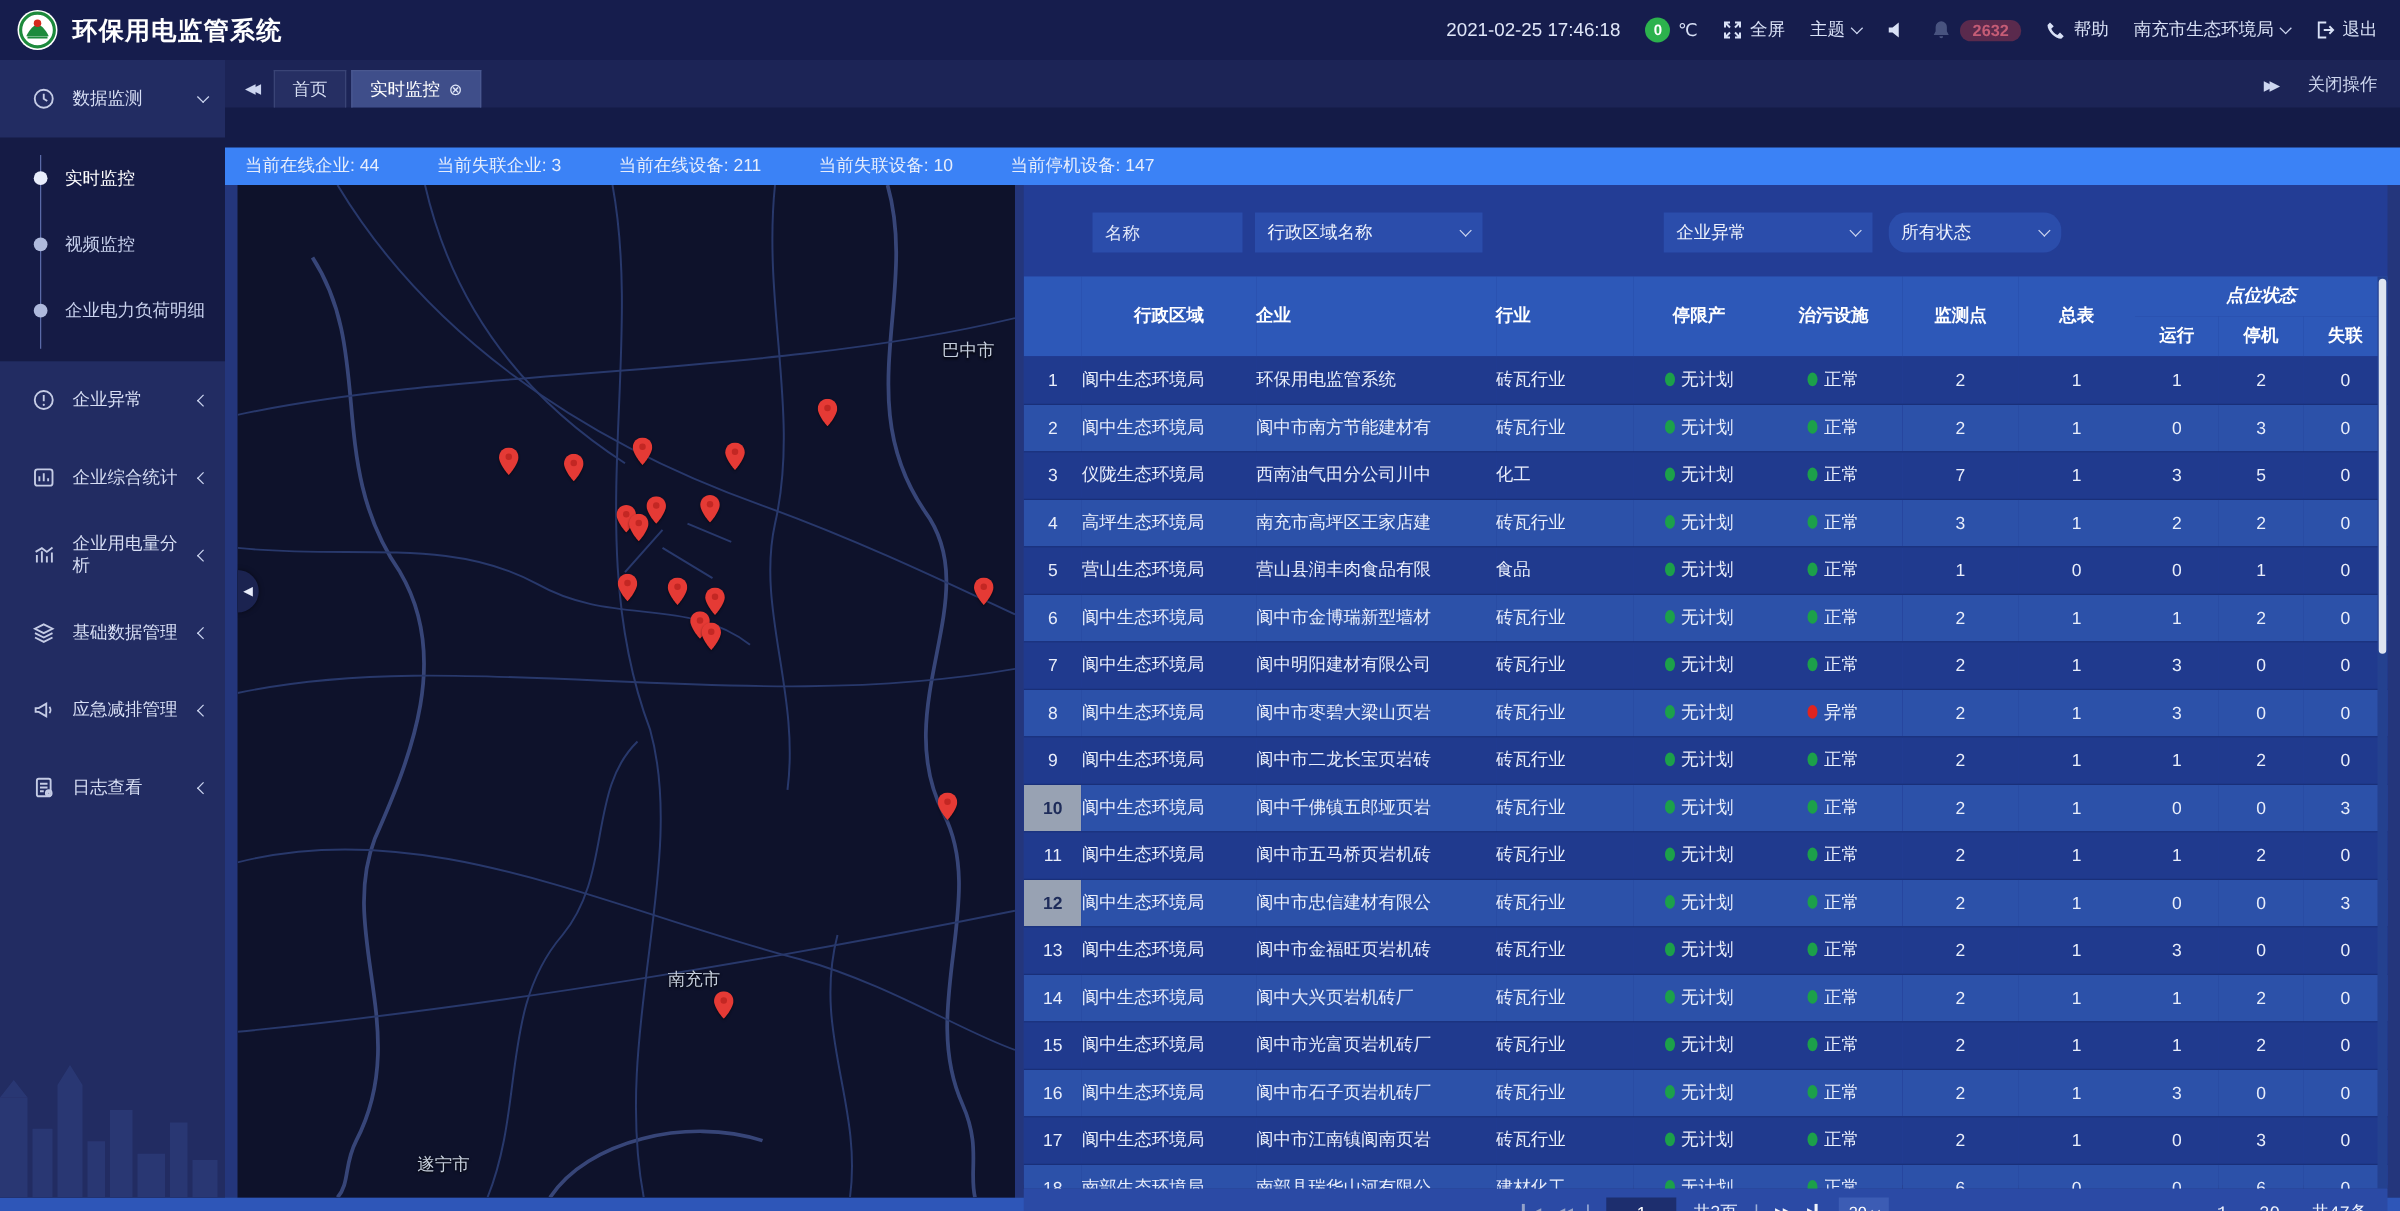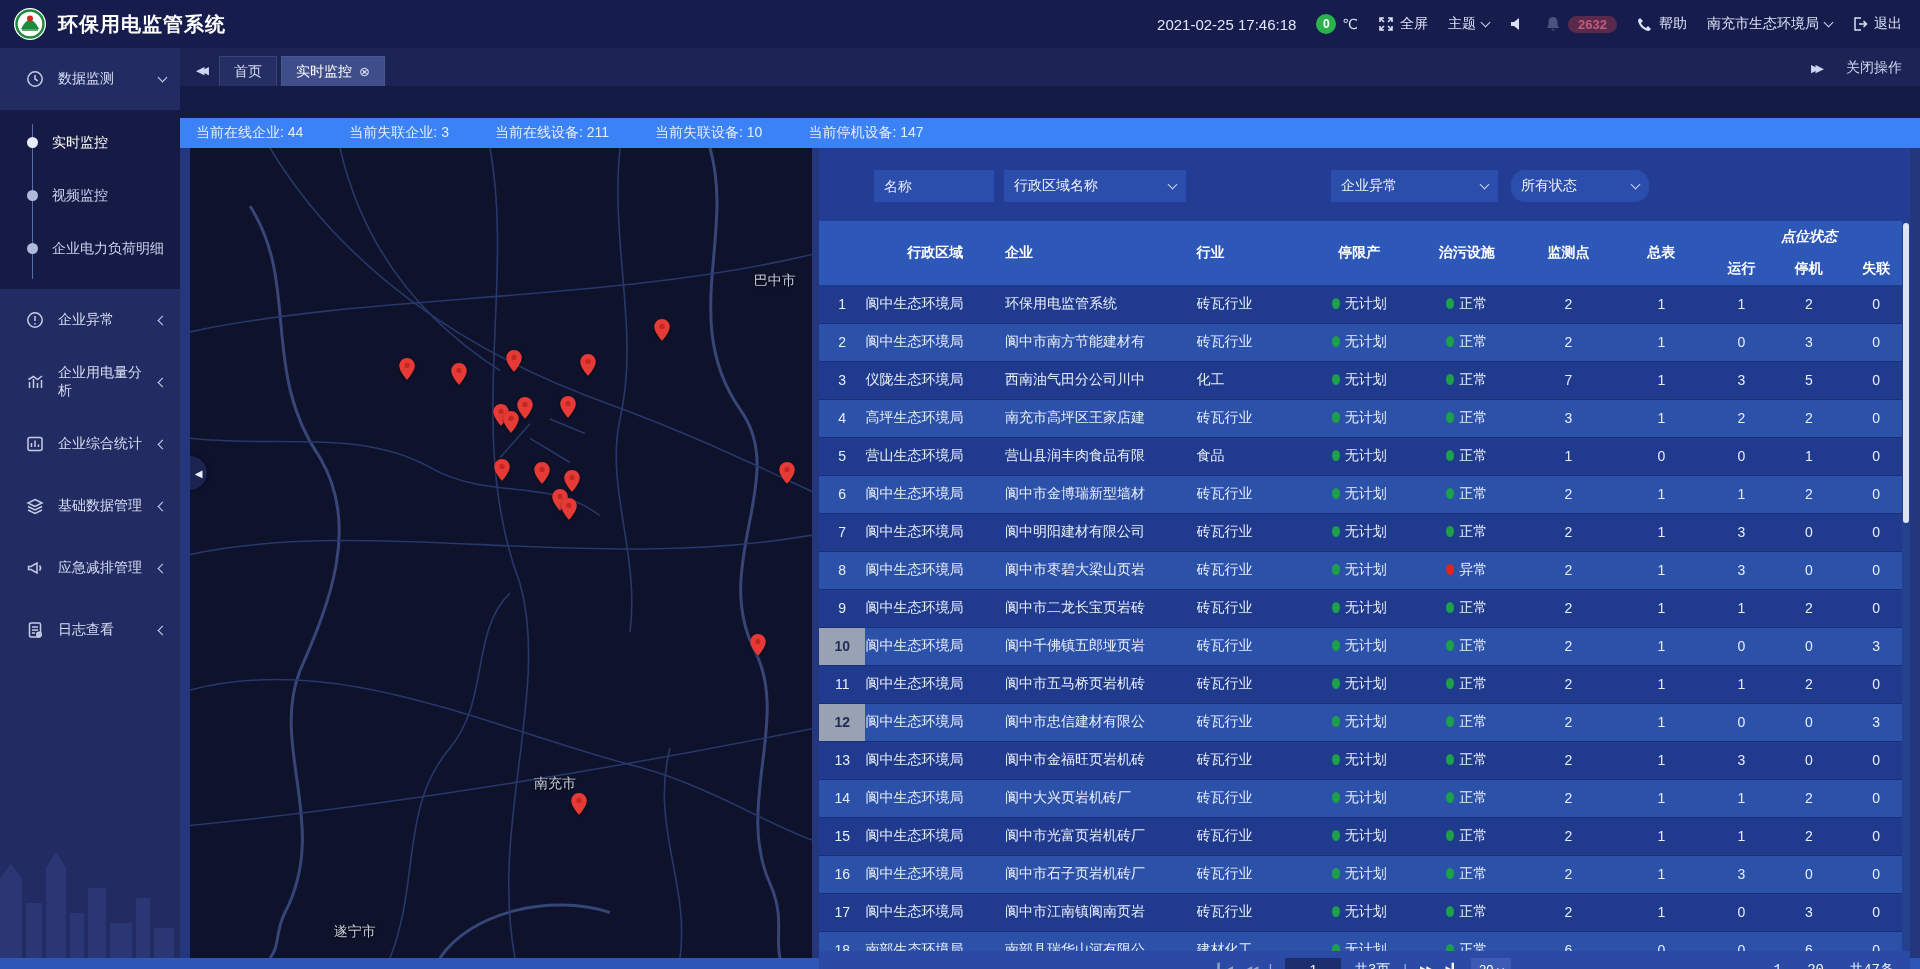--- a/index.html
+++ b/index.html
@@ -227,34 +227,34 @@
                   <path d="M9 5v5"></path>
                   <circle cx="9" cy="12.8" r="0.9" fill="#d7def4" stroke="none"></circle>
                 </svg></span>
               <span class="mi-label">企业异常</span>
               <span class="chev left"></span>
             </div>
           </div>
           <div class="menu-section">
             <div class="menu-item">
               <span class="mi-icon"><svg viewBox="0 0 18 18" fill="none" stroke="#d7def4" stroke-width="1.5">
+                  <rect x="2" y="2.5" width="14" height="13" rx="2"></rect>
+                  <path d="M5.5 12V8M9 12V5.5M12.5 12V9.5"></path>
+                </svg></span>
+              <span class="mi-label">企业综合统计</span>
+              <span class="chev left"></span>
+            </div>
+          </div>
+          <div class="menu-section">
+            <div class="menu-item">
+              <span class="mi-icon"><svg viewBox="0 0 18 18" fill="none" stroke="#d7def4" stroke-width="1.5">
                   <path d="M3.5 15V9M7.5 15V6M11.5 15v-5M15.5 15V7"></path>
                   <path d="M2.5 6.5l5-3 4 3 4.5-3.5"></path>
                 </svg></span>
               <span class="mi-label">企业用电量分析</span>
-              <span class="chev left"></span>
-            </div>
-          </div>
-          <div class="menu-section">
-            <div class="menu-item">
-              <span class="mi-icon"><svg viewBox="0 0 18 18" fill="none" stroke="#d7def4" stroke-width="1.5">
-                  <rect x="2" y="2.5" width="14" height="13" rx="2"></rect>
-                  <path d="M5.5 12V8M9 12V5.5M12.5 12V9.5"></path>
-                </svg></span>
-              <span class="mi-label">企业综合统计</span>
               <span class="chev left"></span>
             </div>
           </div>
           <div class="menu-section">
             <div class="menu-item">
               <span class="mi-icon"><svg viewBox="0 0 18 18" fill="none" stroke="#d7def4" stroke-width="1.5">
                   <path d="M9 2.5L16 6 9 9.5 2 6z"></path>
                   <path d="M2 9.5L9 13l7-3.5M2 13l7 3.5 7-3.5"></path>
                 </svg></span>
               <span class="mi-label">基础数据管理</span>

